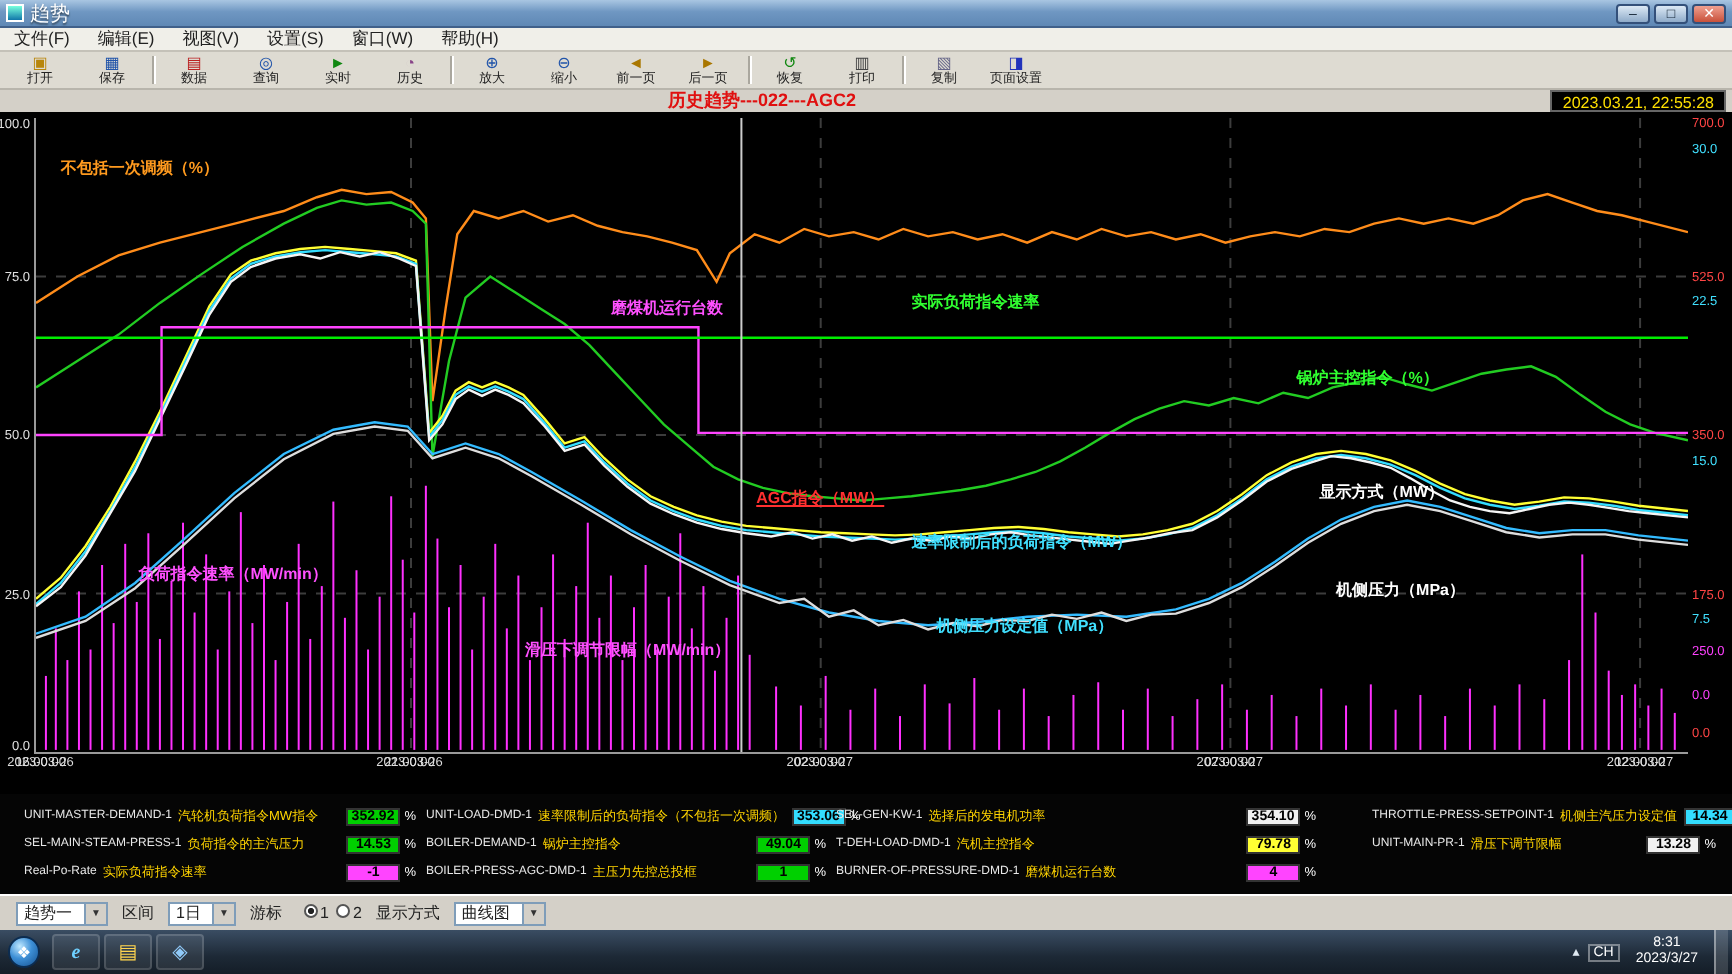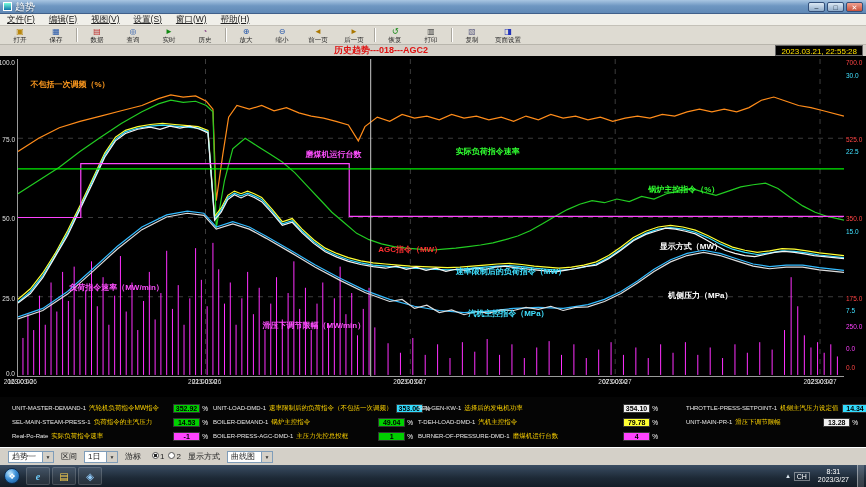--- a/index.html
+++ b/index.html
@@ -13,21 +13,21 @@
   .app-icon { width:9px; height:9px; background:linear-gradient(#7fd,#17a); border:1px solid #fff; margin-right:3px; }
   .title-text { font-size:10px; color:#fff; text-shadow:0 1px 1px #345; }
   .win-btns { margin-left:auto; display:flex; gap:2px; }
   .wbtn { width:17px; height:10px; font-size:7px; line-height:9px; text-align:center;
     border:1px solid #33507a; border-radius:2px; background:linear-gradient(#dce9f5,#8fabc9); color:#123; cursor:default;}
   .wbtn.close { background:linear-gradient(#f0a090,#c8503a); color:#fff; }
 
   
   .menubar { position:absolute; top:14px; left:0; right:0; height:12px; background:#f0efe9;
     border-bottom:1px solid #c4c1b8; display:flex; align-items:center; font-size:8.5px; color:#222; }
-  .menu-item { padding:0 7px; height:100%; display:flex; align-items:center;text-decoration:underline; }
+  .menu-item { padding:0 7px; height:100%; display:flex; align-items:center; }
 
   
   .toolbar { position:absolute; top:26px; left:0; right:0; height:19px; background:#dedbd2;
     border-bottom:1px solid #b8b5ac; display:flex; align-items:center; padding-left:2px; }
   .tool-btn { width:36px; height:18px; display:flex; flex-direction:column; align-items:center;
     justify-content:center; border:1px solid transparent; }
   .tool-glyph { font-size:8px; line-height:9px; }
   .tool-label { font-size:6.5px; line-height:7px; color:#222; white-space:nowrap; }
   .tool-sep { width:1px; height:14px; background:#aaa79e; margin:0 2px; box-shadow:1px 0 0 #fff; }
 
@@ -164,21 +164,21 @@
       <span class="tool-glyph" style="color: rgb(102, 102, 136);">▧</span>
       <span class="tool-label">复制</span>
     </div>
     <div class="tool-btn">
       <span class="tool-glyph" style="color: rgb(34, 51, 187);">◨</span>
       <span class="tool-label">页面设置</span>
     </div>
   </div>
 
 <div class="trend-header">
-  <span class="trend-title">历史趋势---018---AGC2</span>
+  <span class="trend-title">历史趋势---022---AGC2</span>
   <span class="trend-timestamp">2023.03.21, 22:55:28</span>
 </div>
 
 <div class="chart">
   <div class="yaxis-left" id="yaxisLeft">
       <div style="top: 0%; color: rgb(224, 224, 224); transform: translateY(0px);">100.0</div>
       <div style="top: 25%; color: rgb(224, 224, 224);">75.0</div>
       <div style="top: 50%; color: rgb(224, 224, 224);">50.0</div>
       <div style="top: 75%; color: rgb(224, 224, 224);">25.0</div>
       <div style="top: 100%; color: rgb(224, 224, 224); transform: translateY(-100%);">0.0</div>
@@ -304,25 +304,25 @@
         <polyline points="0,492 30,476 60,445 90,403 120,360 150,323 180,299 205,292 225,296 240,322 260,312 280,322 300,339 330,366 360,394 390,419 420,442 450,459 465,455 480,472 495,466 510,480 525,475 540,484 555,478 570,481 585,475 600,476 615,470 630,474 645,468 660,476 675,470 690,469 710,459 730,444 750,424 770,402 790,384 810,372 830,366 850,372 870,382 890,392 910,397 930,394 950,394 970,399 1000,404" fill="none" stroke="#dddddd" stroke-width="1.2" vector-effect="non-scaling-stroke"></polyline>
         <polyline points="0,300 76,300 76,198 401,198 401,298 1000,298" fill="none" stroke="#ff44ff" stroke-width="1.2" vector-effect="non-scaling-stroke"></polyline>
         <polyline points="0,208 1000,208" fill="none" stroke="#00ee00" stroke-width="1.2" vector-effect="non-scaling-stroke"></polyline>
         <line x1="427" y1="0" x2="427" y2="600" stroke="#cccccc" stroke-width="1" vector-effect="non-scaling-stroke"></line>
       </svg>
     <div id="annotations">
         <div class="anno" style="color: rgb(255, 154, 30); left: 1.5%; top: 8%;">不包括一次调频（%）</div>
         <div class="anno" style="color: rgb(255, 80, 255); left: 34.8%; top: 30%;">磨煤机运行台数</div>
         <div class="anno" style="color: rgb(48, 255, 48); left: 53%; top: 29%;">实际负荷指令速率</div>
         <div class="anno" style="color: rgb(48, 255, 48); left: 76.3%; top: 41%;">锅炉主控指令（%）</div>
-        <div class="anno" style="color: rgb(255, 48, 48); left: 43.6%; top: 60%;">AGC指令（MW）</div>
+        <div class="anno" style="color: rgb(255, 48, 48); left: 43.6%; top: 60%; text-decoration: underline;">AGC指令（MW）</div>
         <div class="anno" style="color: rgb(255, 255, 255); left: 77.7%; top: 59%;">显示方式（MW）</div>
         <div class="anno" style="color: rgb(64, 224, 255); left: 53%; top: 67%;">速率限制后的负荷指令（MW）</div>
         <div class="anno" style="color: rgb(255, 80, 255); left: 6.2%; top: 72%;">负荷指令速率（MW/min）</div>
-        <div class="anno" style="color: rgb(64, 224, 255); left: 54.5%; top: 80%;">汽机主控指令（MPa）</div>
+        <div class="anno" style="color: rgb(64, 224, 255); left: 54.5%; top: 80%;">机侧压力设定值（MPa）</div>
         <div class="anno" style="color: rgb(255, 255, 255); left: 78.7%; top: 74.5%;">机侧压力（MPa）</div>
         <div class="anno" style="color: rgb(255, 80, 255); left: 29.6%; top: 84%;">滑压下调节限幅（MW/min）</div>
       </div>
   </div>
   <div class="yaxis-right" id="yaxisRight">
       <div style="top: 1%; color: rgb(255, 69, 69);">700.0</div>
       <div style="top: 5%; color: rgb(64, 224, 255);">30.0</div>
       <div style="top: 25%; color: rgb(255, 69, 69);">525.0</div>
       <div style="top: 29%; color: rgb(64, 224, 255);">22.5</div>
       <div style="top: 50%; color: rgb(255, 69, 69);">350.0</div>

